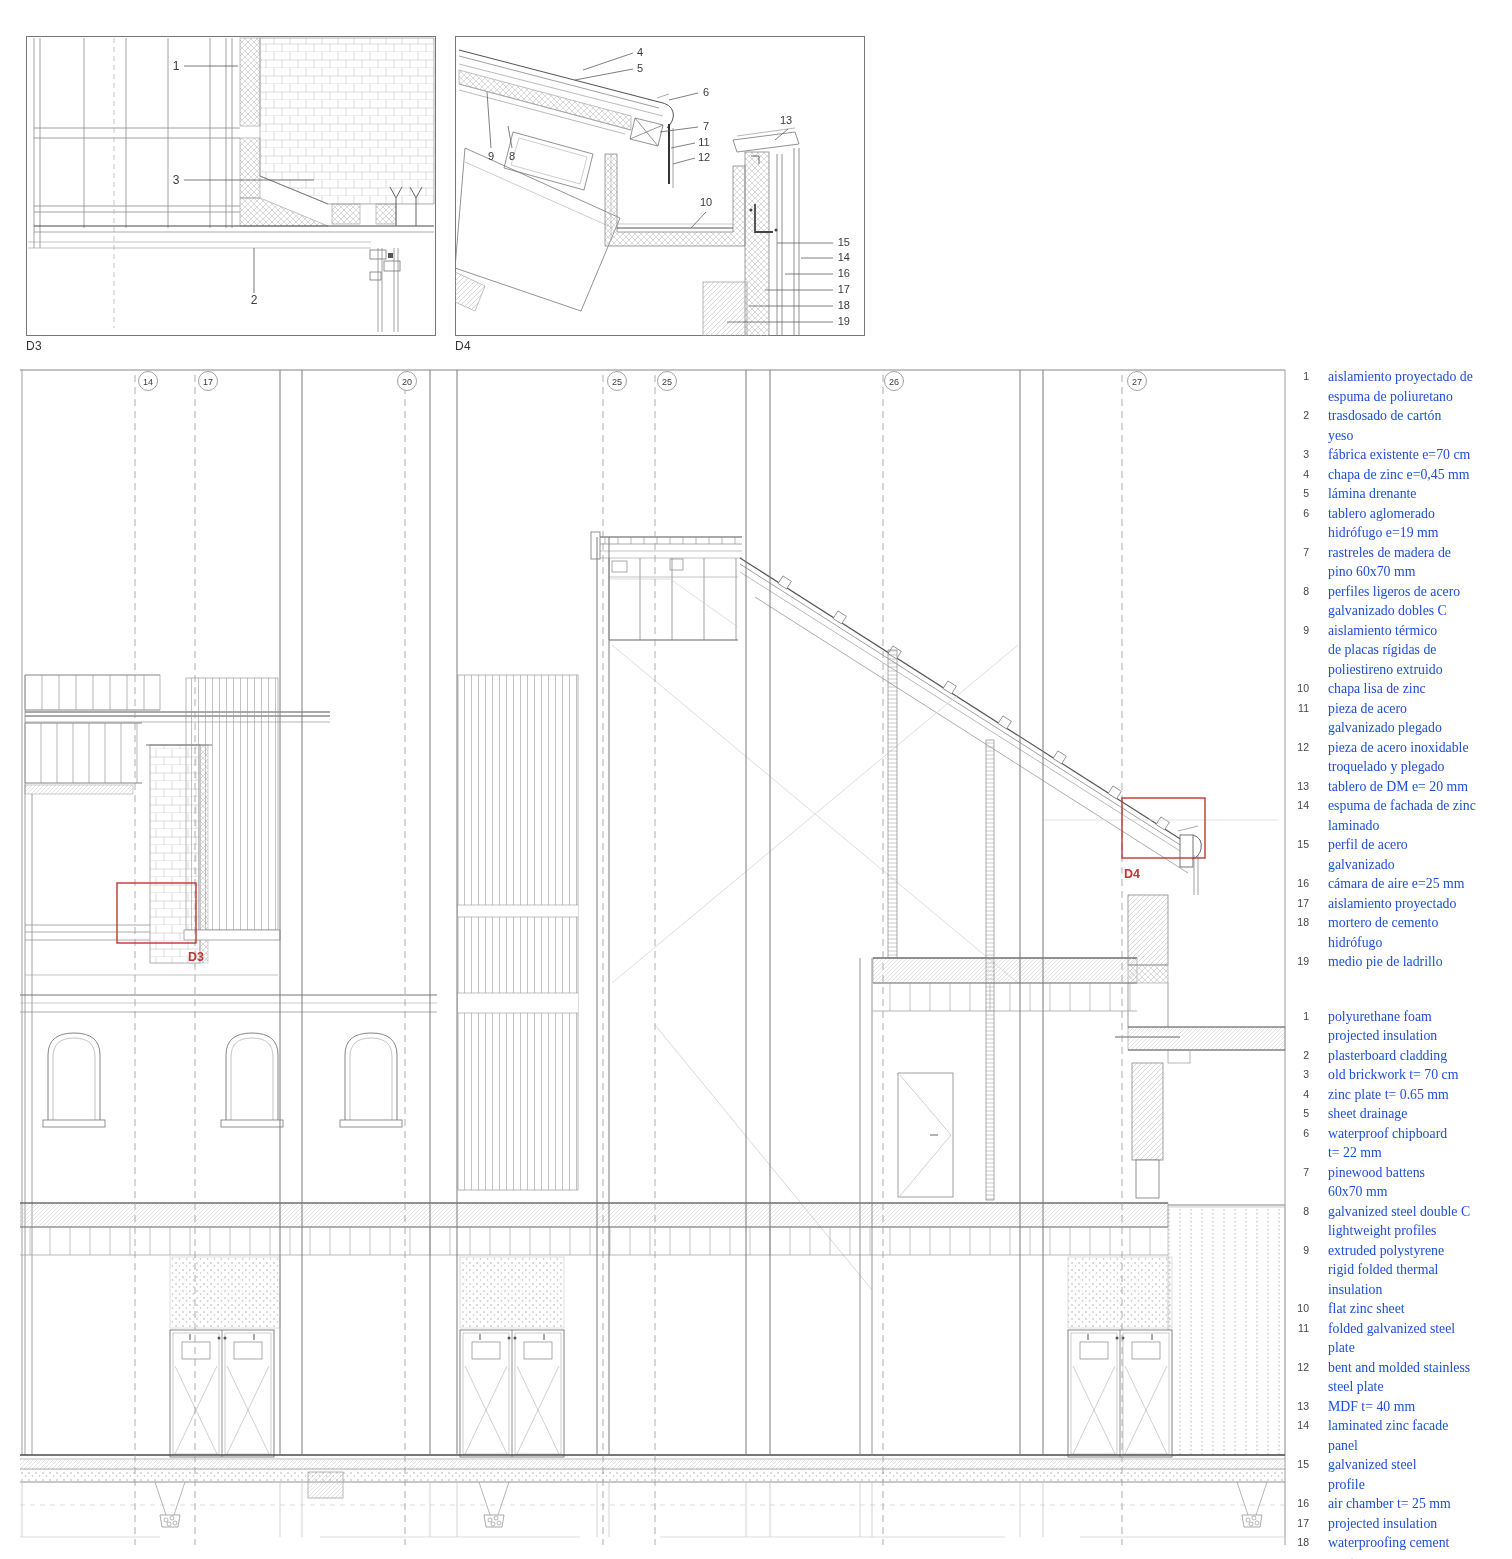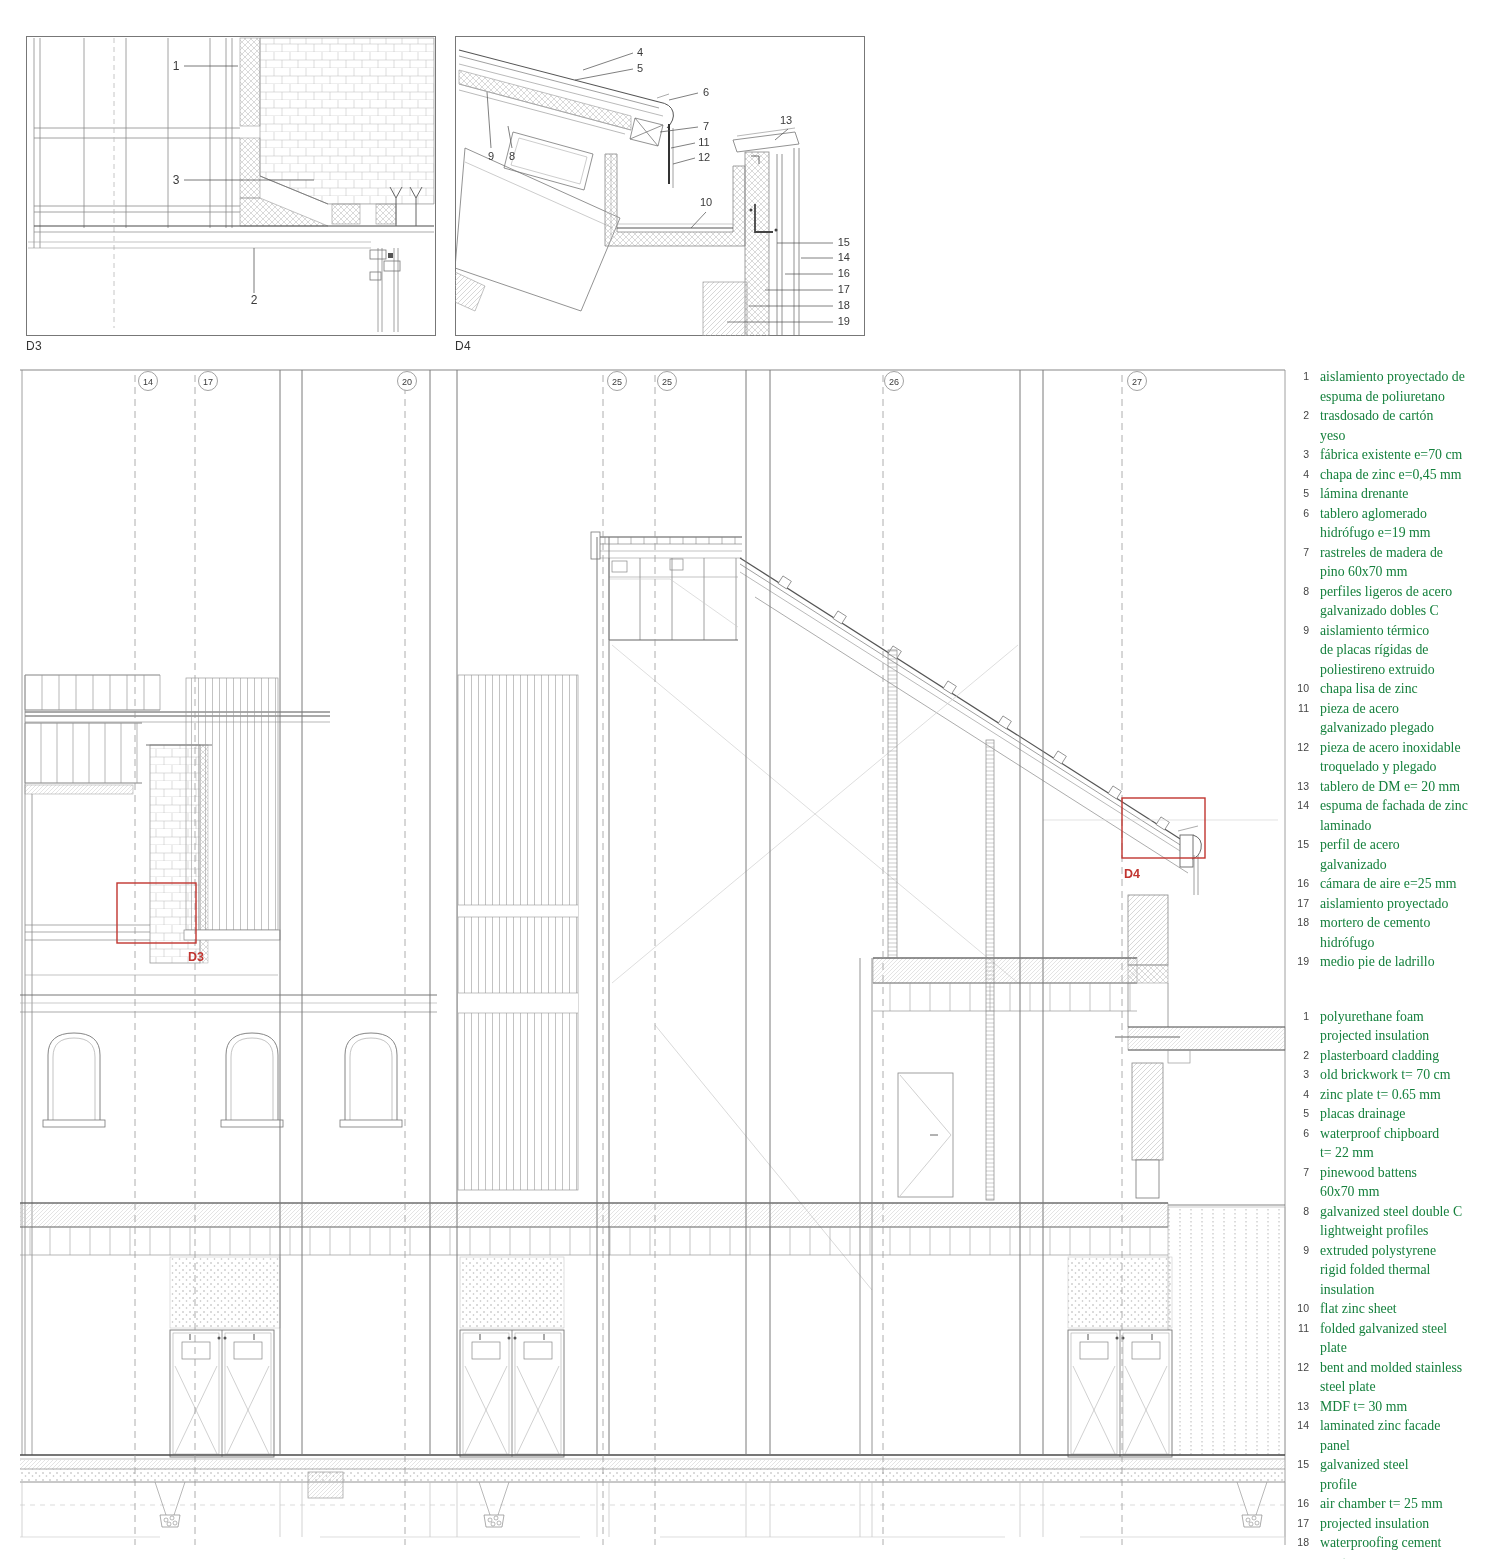--- a/index.html
+++ b/index.html
@@ -12,22 +12,22 @@
   svg{display:block;}
   svg text{font-family:"Liberation Sans",sans-serif;fill:#3a3a3a;}
   svg .red-stroke{stroke:var(--red);}
   svg .red-text{fill:var(--red);font-weight:bold;}
   .legend{position:absolute;left:1292px;top:367px;width:218px;}
   .legend-block{margin:0 0 35px 0;}
   .lrow{display:flex;align-items:flex-start;}
   .lnum{width:17px;text-align:right;flex:0 0 17px;
         font-family:"Liberation Sans",sans-serif;font-size:10.5px;
         color:#444;line-height:19.5px;}
-  .ltext{margin-left:11px;font-size:13.8px;line-height:19.5px;
-         white-space:pre-line;color:#15803d;}
+  .ltext{margin-left:19px;font-size:13.8px;line-height:19.5px;
+         white-space:pre-line;color:#1d4ed8;}
   .legend-en .ltext{}
 </style>
 </head>
 <body>
 
 <div class="detail-box" style="left:26px;top:36px;">
 <svg width="410" height="300" viewBox="0 0 410 300">
   <defs>
     <pattern id="pat-x" width="6" height="6" patternUnits="userSpaceOnUse">
       <path d="M0 0L6 6M6 0L0 6" stroke="#b5b5b5" stroke-width=".5"></path>
@@ -507,21 +507,21 @@
         <div class="ltext">old brickwork t= 70 cm</div>
       </div>
 
       <div class="lrow">
         <div class="lnum">4</div>
         <div class="ltext">zinc plate t= 0.65 mm</div>
       </div>
 
       <div class="lrow">
         <div class="lnum">5</div>
-        <div class="ltext">placas drainage</div>
+        <div class="ltext">sheet drainage</div>
       </div>
 
       <div class="lrow">
         <div class="lnum">6</div>
         <div class="ltext">waterproof chipboard
 t= 22 mm</div>
       </div>
 
       <div class="lrow">
         <div class="lnum">7</div>
@@ -554,21 +554,21 @@
       </div>
 
       <div class="lrow">
         <div class="lnum">12</div>
         <div class="ltext">bent and molded stainless
 steel plate</div>
       </div>
 
       <div class="lrow">
         <div class="lnum">13</div>
-        <div class="ltext">MDF t= 30 mm</div>
+        <div class="ltext">MDF t= 40 mm</div>
       </div>
 
       <div class="lrow">
         <div class="lnum">14</div>
         <div class="ltext">laminated zinc facade
 panel</div>
       </div>
 
       <div class="lrow">
         <div class="lnum">15</div>

